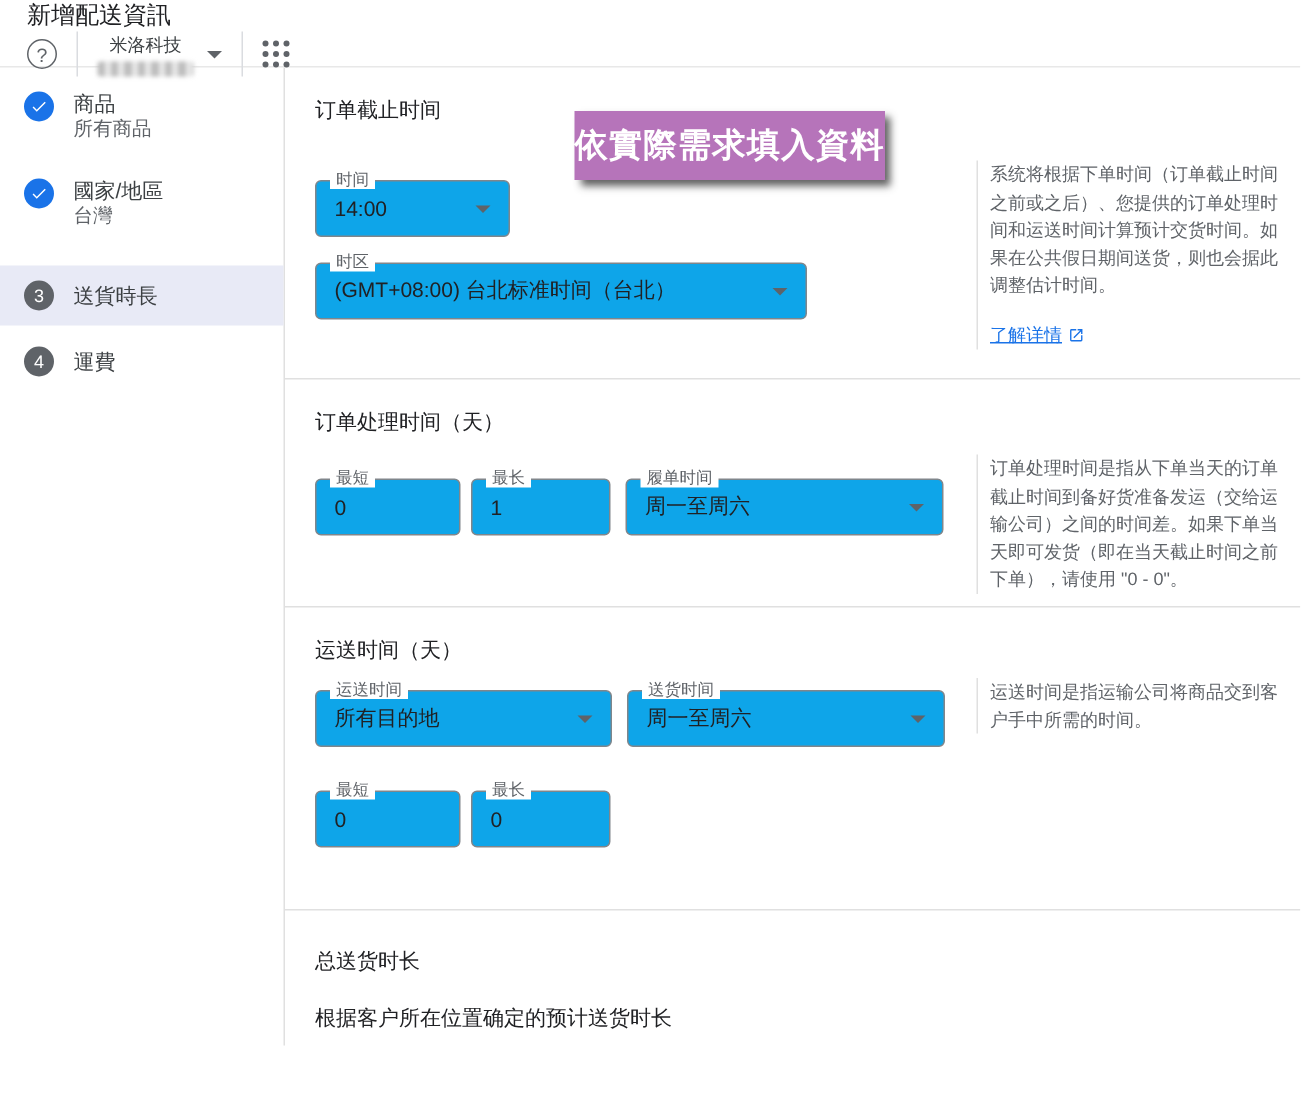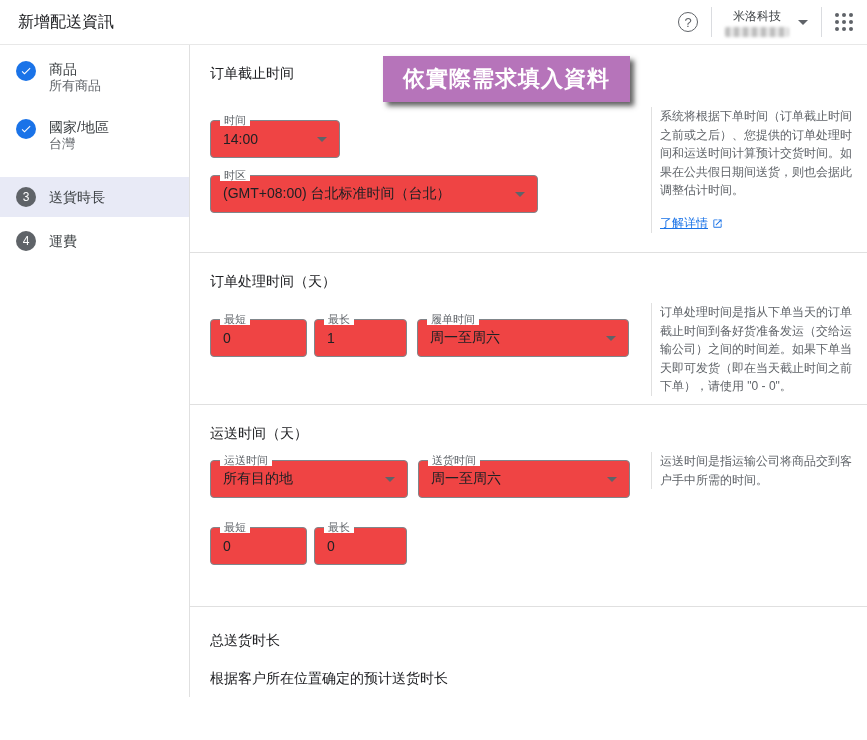--- a/index.html
+++ b/index.html
@@ -1,21 +1,21 @@
 <!DOCTYPE html>
 <html><head>
 <meta charset="utf-8">
 <style>
   * { margin:0; padding:0; box-sizing:border-box; }
   body { font-family:"Liberation Sans", sans-serif; background:#fff; }
   .page { position:relative; width:867px; height:740px; background:#fff; overflow:hidden; }
 
   
-  header { height:45px; display:flex; align-items:center; justify-content:space-between;
-           padding:0 14px 0 18px; border-bottom:1px solid #e8e8e8; }
+  header { height:45px; display:flex; justify-content:space-between;
+           padding:0 14px 0 18px; border-bottom:1px solid #e8e8e8;flex-direction:column; }
   .page-title { font-size:16px; color:#202124; }
   .header-right { display:flex; align-items:center; }
   .help-circle { width:20px; height:20px; border:1.5px solid #5f6368; border-radius:50%;
                  color:#5f6368; font-size:13px; display:flex; align-items:center; justify-content:center; cursor:pointer; }
   .v-div { width:1px; height:30px; background:#dadce0; margin:0 13px; }
   .account { text-align:center; cursor:pointer; }
   .account-name { font-size:12px; color:#3c4043; }
   .account-id { width:64px; height:10px; margin:2px auto 0;
                 background:repeating-linear-gradient(90deg,#bdbdbd 0 5px,#e8e8e8 5px 9px);
                 filter:blur(1.4px); border-radius:2px; }
@@ -47,21 +47,21 @@
               border-left:1px solid #e0e0e0; padding-left:8px; padding-right:4px; align-self:flex-start; }
   .sec1 .sec-help { margin-top:42px; }
   .sec2 .sec-help { margin-top:30px; }
   .sec3 .sec-help { margin-top:27px; }
   .learn-more { display:inline-flex; align-items:center; gap:4px; margin-top:14px;
                 color:#1a73e8; text-decoration:underline; cursor:pointer; font-size:12px; }
 
   
   .frow { display:flex; }
   .field { position:relative; border:1px solid #80868b; border-radius:4px; height:38px;
-           display:flex; align-items:center; padding:0 12px; background:#ef4444; cursor:pointer; }
+           display:flex; align-items:center; padding:0 12px; background:#0ea5e9; cursor:pointer; }
   .field-label { position:absolute; top:-7px; left:9px; background:#fff; padding:0 4px;
                  font-size:11px; color:#5f6368; line-height:12px; white-space:nowrap; }
   .field-value { font-size:14px; color:#202124; white-space:nowrap; }
   .dd-arrow { margin-left:auto; width:0; height:0; border-left:5px solid transparent;
               border-right:5px solid transparent; border-top:5px solid #5f6368; }
   .w130{width:130px} .w385{width:328px} .w97{width:97px} .w93{width:93px}
   .w212{width:212px} .w198{width:198px}
   .ml7{margin-left:7px} .ml10{margin-left:10px}
   .mt38{margin-top:38px} .mt17{margin-top:17px} .mt29{margin-top:29px} .mt18{margin-top:18px} .mt21{margin-top:21px}
   .total-text { font-size:14px; color:#202124; }
@@ -73,22 +73,22 @@
   .footer-actions { margin-left:auto; display:flex; align-items:center; }
   .link-btn { color:#1a73e8; font-size:14px; cursor:pointer; }
   .cancel { margin-right:39px; } .back { margin-right:18px; }
   .red-box { border:3px solid #e90d0d; padding:3px; }
   .continue-btn { background:#0f172a; color:#fff; border:none; border-radius:4px;
                   font-size:14px; font-weight:500; padding:7px 15px; cursor:pointer;
                   font-family:"Liberation Sans", sans-serif; }
   .bottom-strip { height:3px; background:#ccd5f2; }
 
   
-  .purple-note { position:absolute; left:383px; top:56px; background:#b674ba; color:#fff;
-                 font-size:22px; font-weight:bold; letter-spacing:1px; padding:8px 20px;
+  .purple-note { position:absolute; left:383px; top:74px; background:#b674ba; color:#fff;
+                 font-size:22px; font-weight:bold; letter-spacing:1px; padding:8px 0;
                  box-shadow:4px 4px 5px rgba(70,70,70,0.85); z-index:5; }
 </style>
 </head>
 <body>
 
 <div class="page">
 
   <header>
     <div class="page-title">新增配送資訊</div>
     <div class="header-right">

